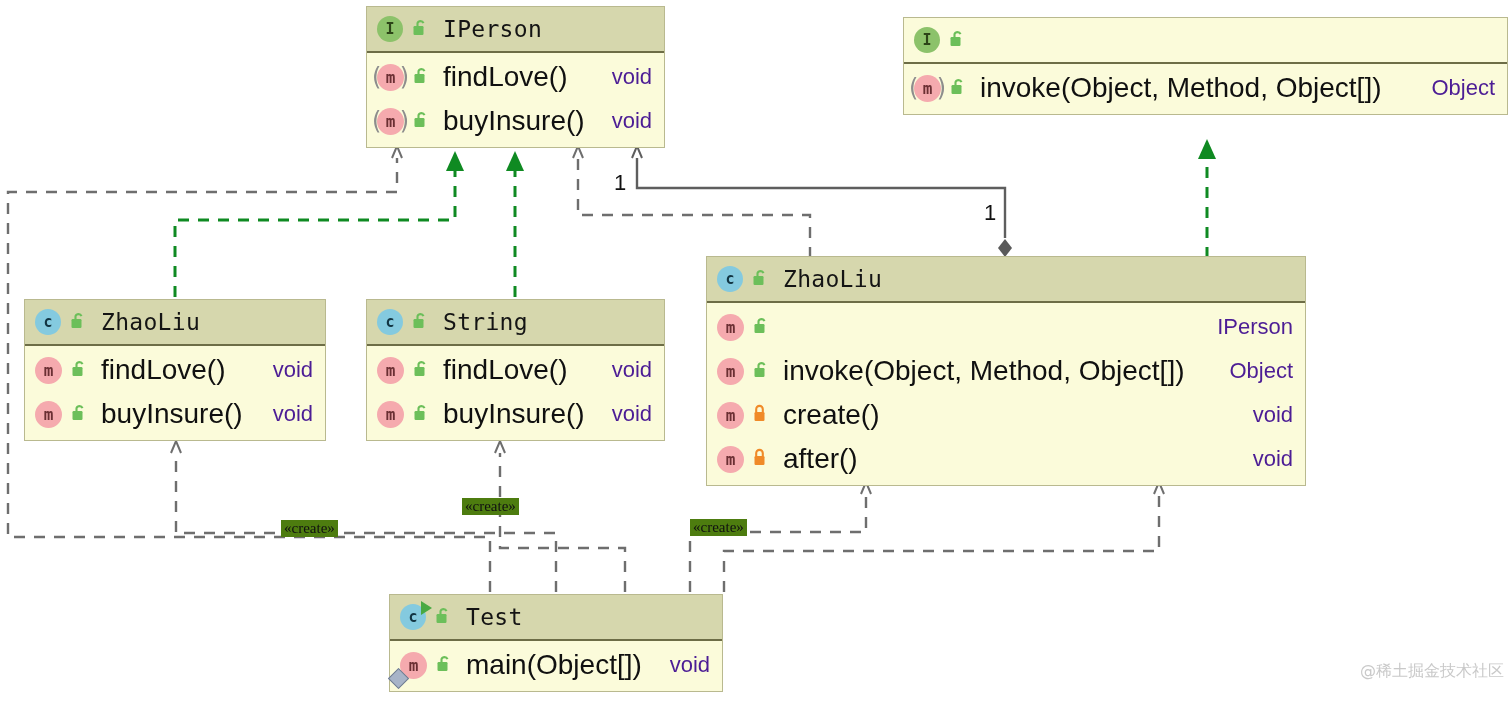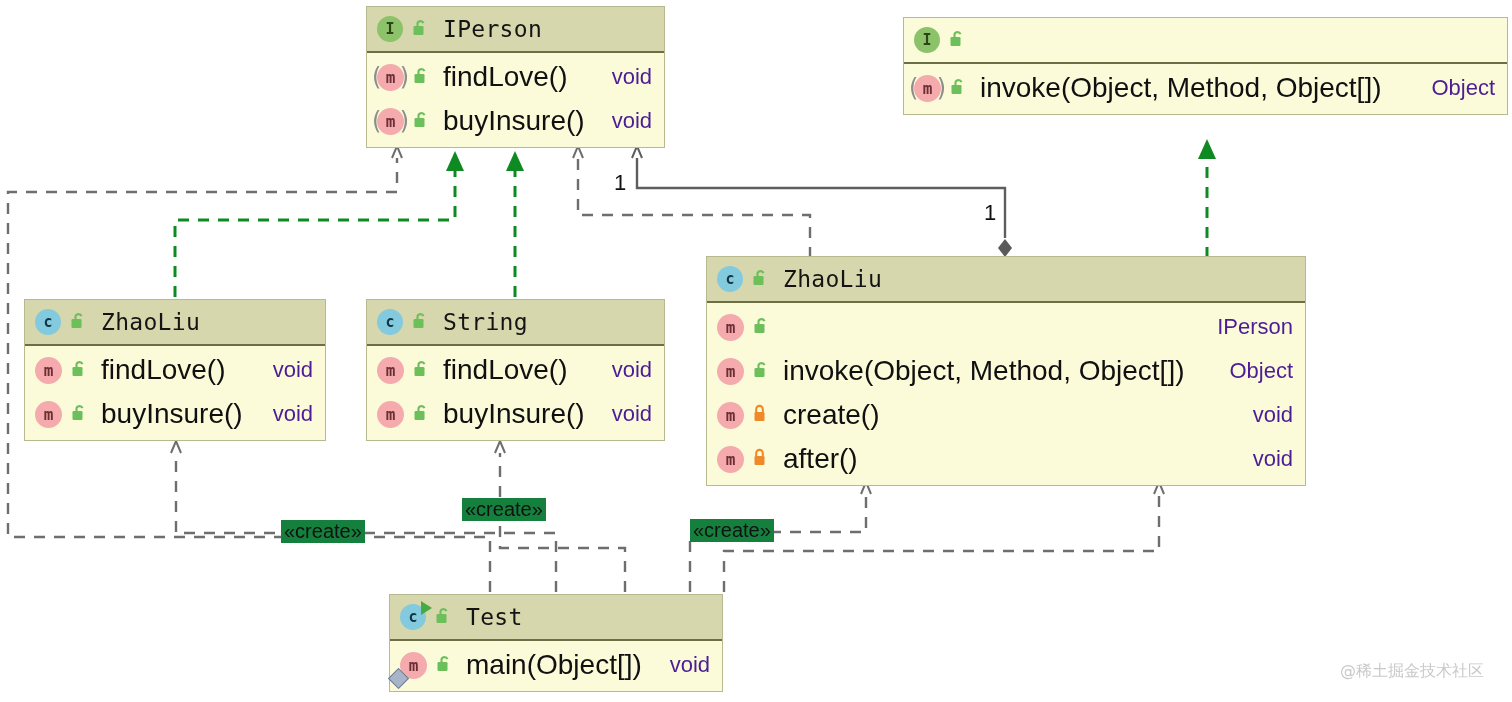--- a/index.html
+++ b/index.html
@@ -32,24 +32,24 @@
              color:#8d8d8d;font-size:24px;line-height:22px;font-family:"DejaVu Sans",sans-serif;}
   .abs-paren span{position:absolute;}
   .abs-paren .l{left:0;} .abs-paren .r{right:0;}
   .runarrow{position:absolute;right:-6px;top:-3px;width:0;height:0;
             border-left:11px solid #49a942;border-top:7px solid transparent;
             border-bottom:7px solid transparent;}
   .statdia{position:absolute;left:-9px;bottom:-7px;width:13px;height:13px;
            background:#a8b4c8;border:1px solid #6d7a8e;transform:rotate(45deg);}
   .lock{margin-left:9px;flex:0 0 auto;}
 
-  .watermark{position:absolute;right:28px;bottom:20px;color:#c9c9c9;font-size:16px;
+  .watermark{position:absolute;right:8px;bottom:20px;color:#c9c9c9;font-size:16px;
              font-family:"DejaVu Sans",sans-serif;}
-  .edgelabel{position:absolute;font-size:20px;color:#111;background:#15803d;
-             padding:0 3px;font-family:Liberation Sans, sans-serif;white-space:nowrap;}
+  .edgelabel{position:absolute;font-size:15px;color:#111;background:#4d7c0f;
+             padding:0 3px;font-family:Liberation Serif, serif;white-space:nowrap;}
   .multlabel{position:absolute;font-size:22px;color:#111;background:#fff;padding:0 2px;}
 </style>
 </head>
 <body>
 
 <div id="canvas">
 
   <svg class="edges" viewBox="0 0 1512 702">
     <defs>
       <marker id="hollowArrow" markerWidth="16" markerHeight="16" refX="1" refY="6" orient="auto" markerUnits="userSpaceOnUse">

